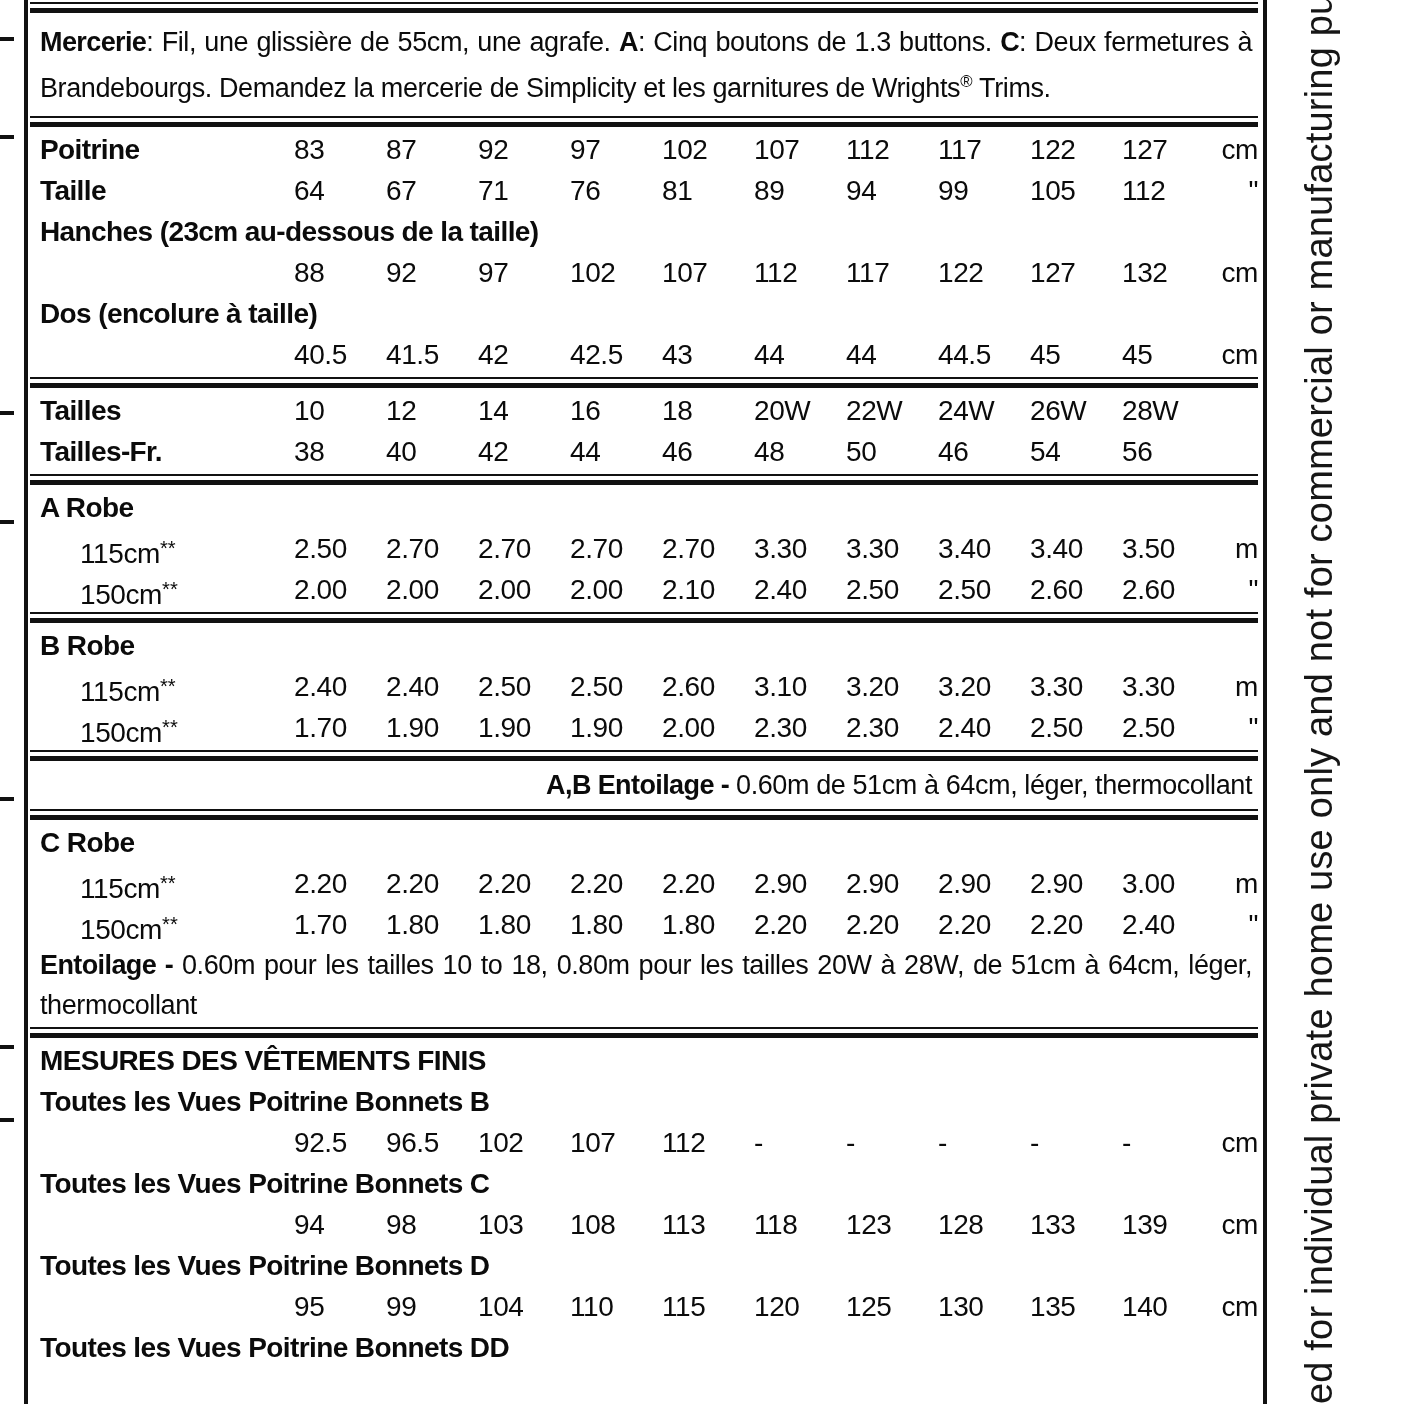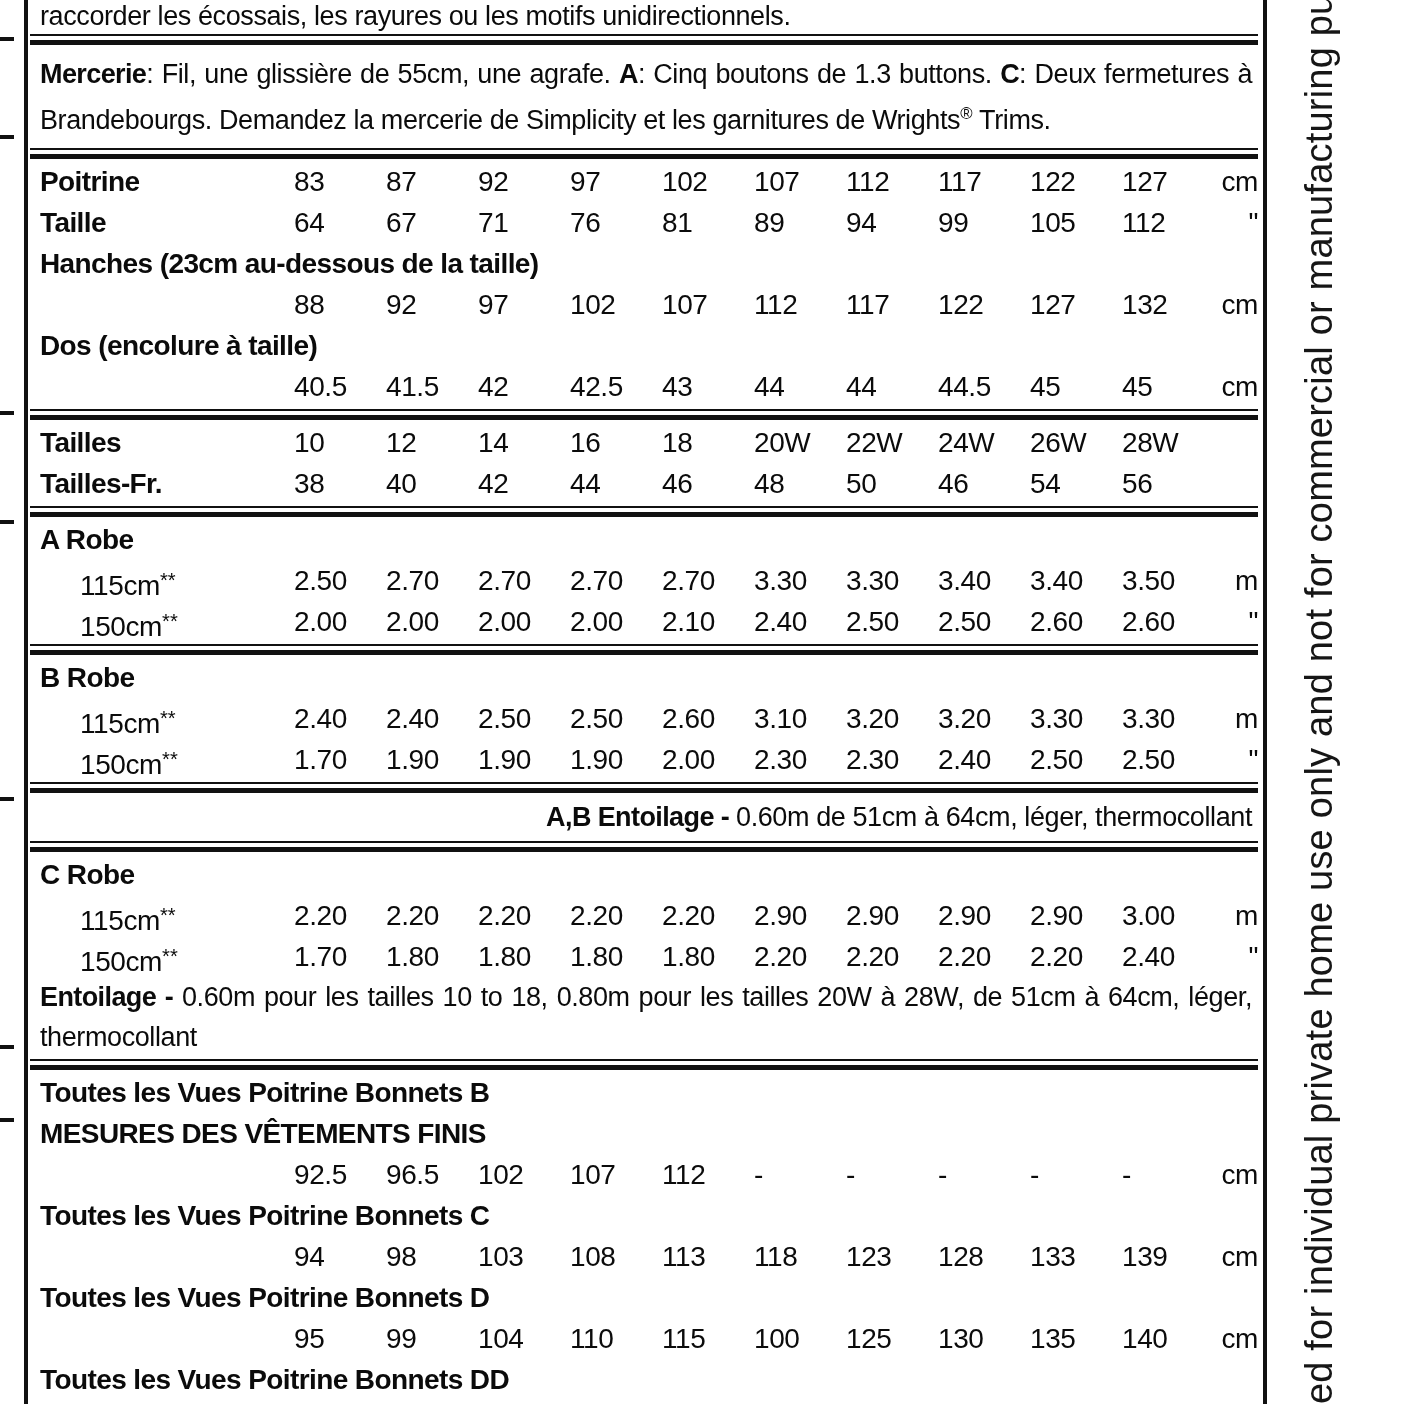--- a/index.html
+++ b/index.html
@@ -81,23 +81,20 @@
   <div class="tick" style="top:411px"></div>
   <div class="tick" style="top:520px"></div>
   <div class="tick" style="top:797px"></div>
   <div class="tick" style="top:1045px"></div>
   <div class="tick" style="top:1118px"></div>
 
   <div class="v-rail left"></div>
   <div class="v-rail right"></div>
 
   <div class="content" id="table-root">
-      <div class="section sec-fabric-note">
-        <div class="para"><span>raccorder les écossais, les rayures ou les motifs unidirectionnels.</span></div>
-      </div>
       <div class="rule">
         <div class="thin"></div>
         <div class="gap"></div>
         <div class="thick"></div>
       </div>
       <div class="section sec-mercerie">
         <div class="para"><span class="b">Mercerie</span><span>: Fil, une glissière de 55cm, une agrafe. </span><span class="b">A</span><span>: Cinq boutons de 1.3 buttons. </span><span class="b">C</span><span>: Deux fermetures à Brandebourgs. Demandez la mercerie de Simplicity et les garnitures de Wrights</span><span class=" sup">®</span><span> Trims.</span></div>
       </div>
       <div class="rule">
         <div class="thin"></div>
@@ -315,22 +312,22 @@
           <span class="unit">"</span>
         </div>
         <div class="para"><span class="b">Entoilage - </span><span>0.60m pour les tailles 10 to 18, 0.80m pour les tailles 20W à 28W, de 51cm à 64cm, léger, thermocollant</span></div>
       </div>
       <div class="rule">
         <div class="thin"></div>
         <div class="gap"></div>
         <div class="thick"></div>
       </div>
       <div class="section sec-finished-measurements">
+        <div class="hrow">MESURES DES VÊTEMENTS FINIS</div>
         <div class="hrow">Toutes les Vues Poitrine Bonnets B</div>
-        <div class="hrow">MESURES DES VÊTEMENTS FINIS</div>
         <div class="row">
           <span class="lab plain"></span>
           <span class="val">92.5</span>
           <span class="val">96.5</span>
           <span class="val">102</span>
           <span class="val">107</span>
           <span class="val">112</span>
           <span class="val">-</span>
           <span class="val">-</span>
           <span class="val">-</span>
@@ -354,21 +351,21 @@
           <span class="unit">cm</span>
         </div>
         <div class="hrow">Toutes les Vues Poitrine Bonnets D</div>
         <div class="row">
           <span class="lab plain"></span>
           <span class="val">95</span>
           <span class="val">99</span>
           <span class="val">104</span>
           <span class="val">110</span>
           <span class="val">115</span>
-          <span class="val">100</span>
+          <span class="val">120</span>
           <span class="val">125</span>
           <span class="val">130</span>
           <span class="val">135</span>
           <span class="val">140</span>
           <span class="unit">cm</span>
         </div>
         <div class="hrow">Toutes les Vues Poitrine Bonnets DD</div>
       </div>
     </div>
 

